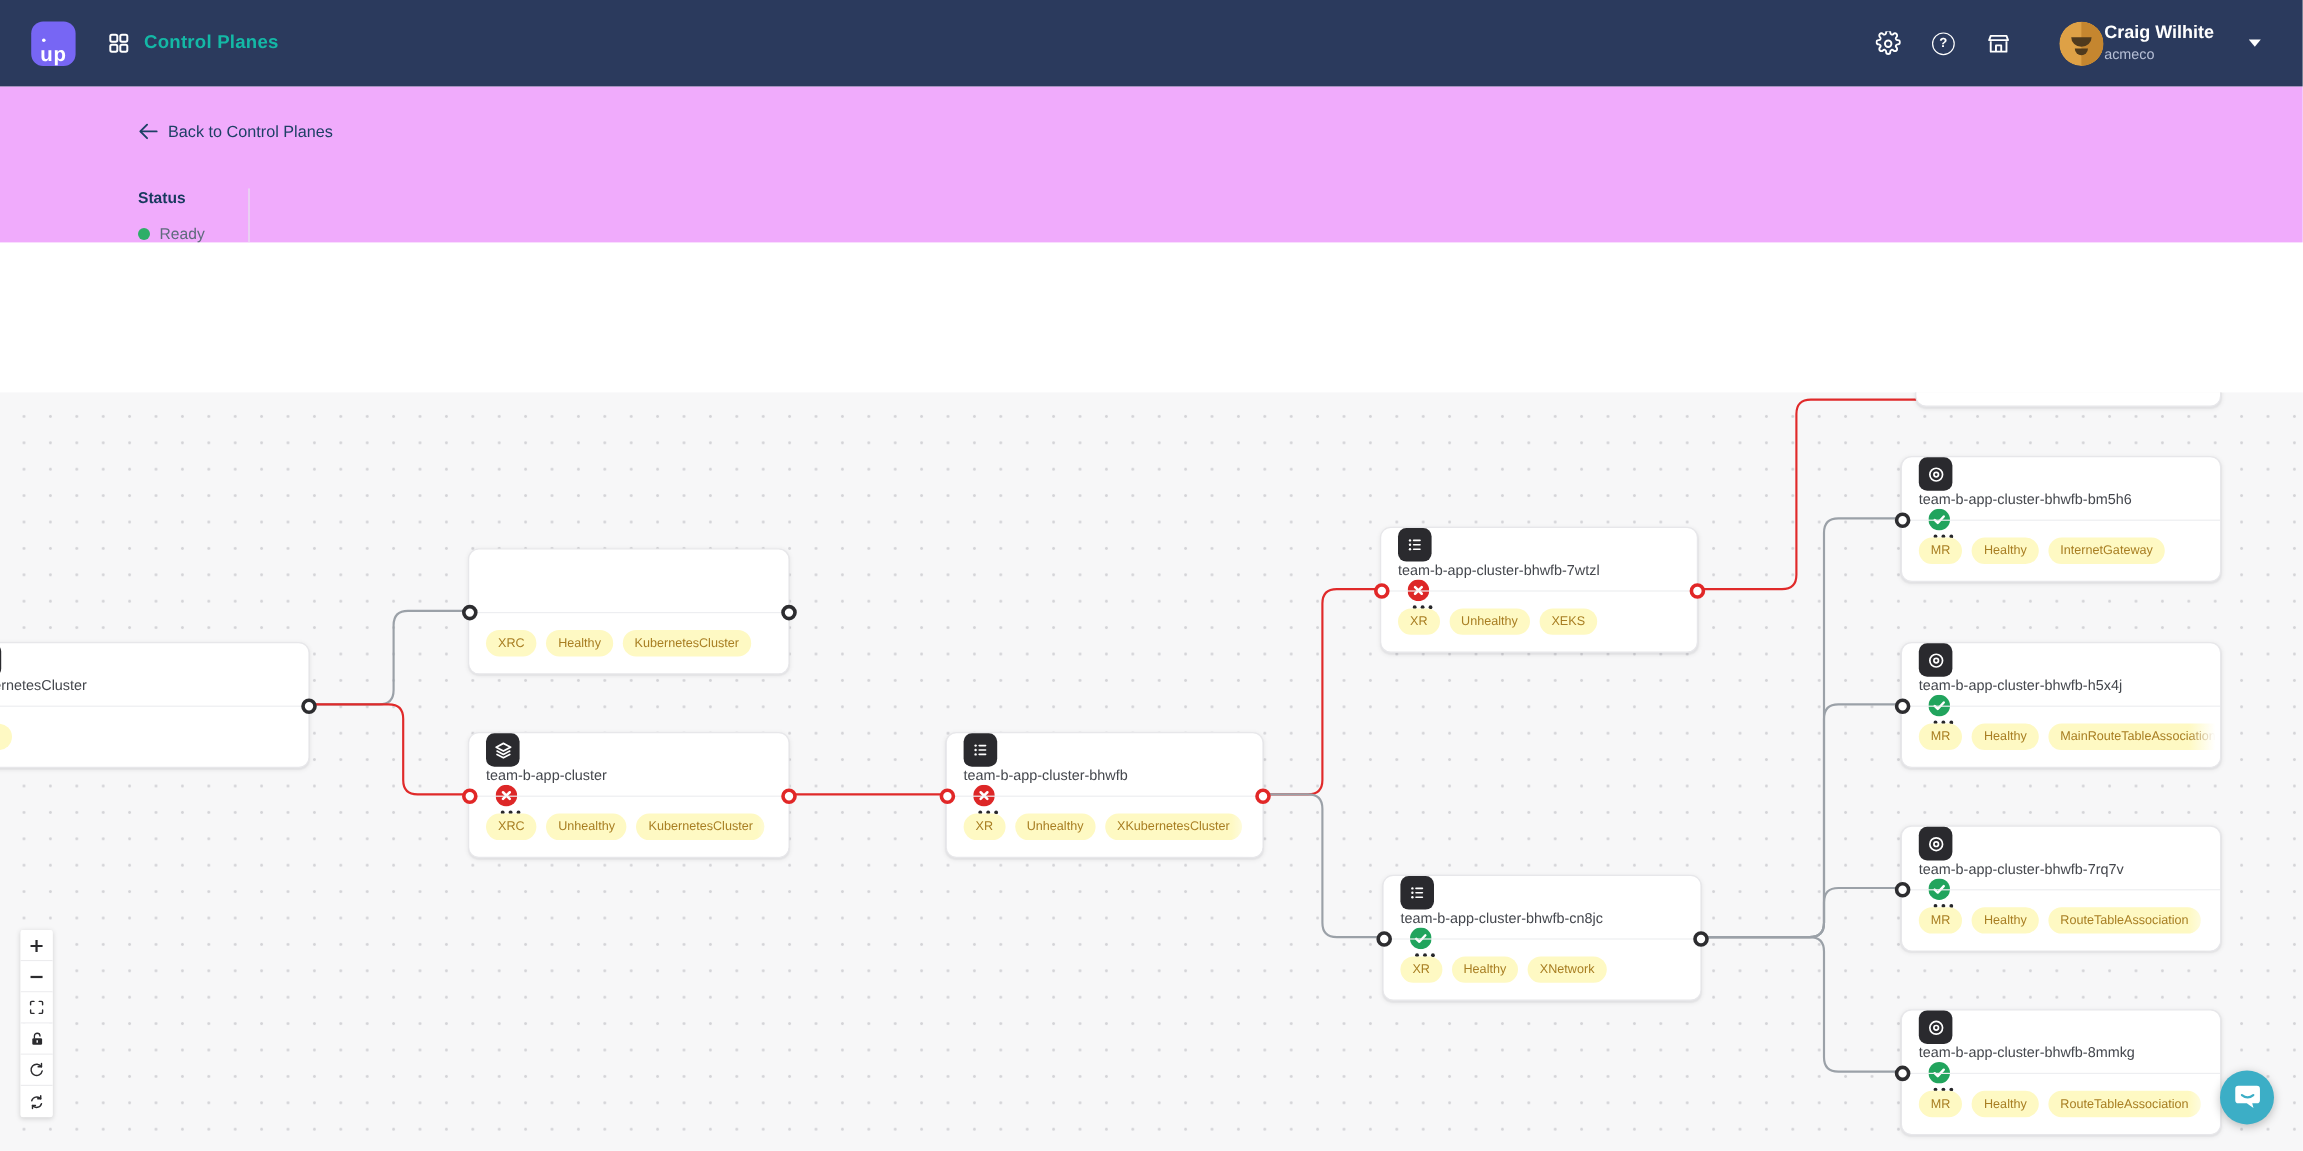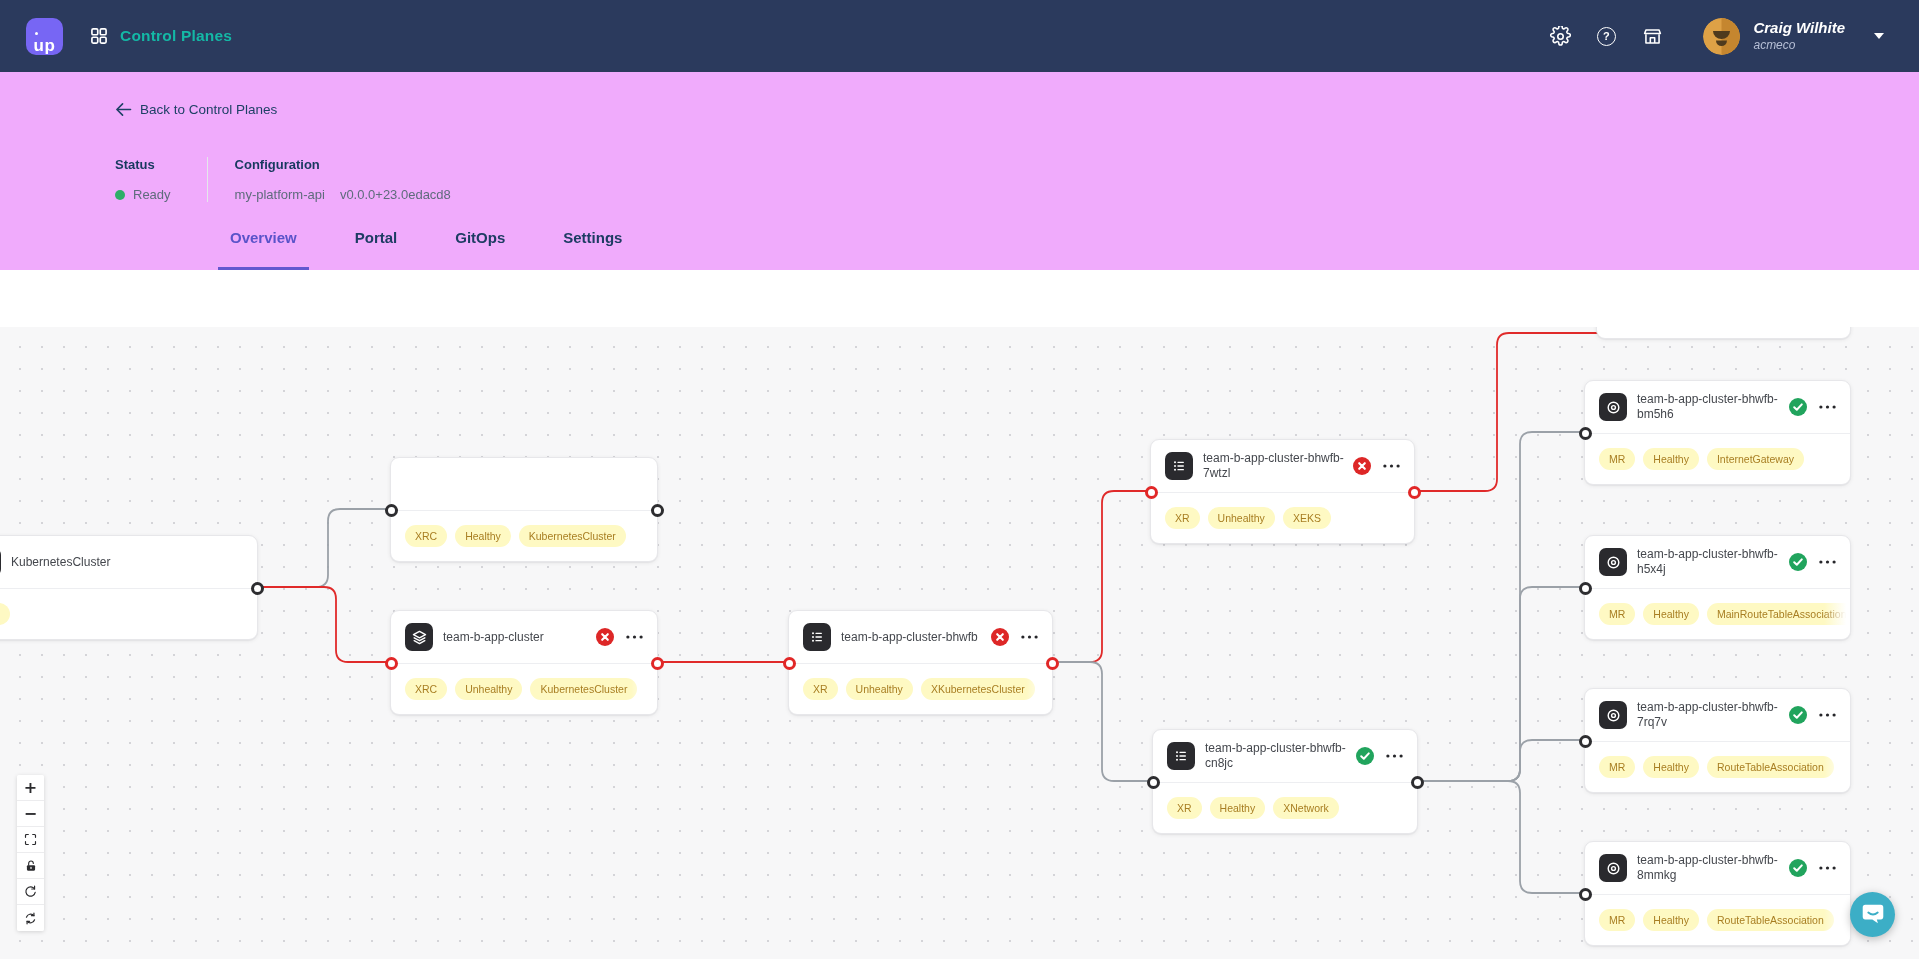--- a/index.html
+++ b/index.html
@@ -15,21 +15,21 @@
   .logo-txt::before { content:''; position:absolute; left:1px; top:-4px; width:3.5px; height:3.5px;
     border-radius:50%; background:#fff; }
   .grid-icon { margin-left:26px; margin-right:11px; display:flex; }
   .app-title { color:#14b8a6; font-weight:bold; font-size:15.5px; letter-spacing:.2px; }
   .topbar-right { margin-left:auto; display:flex; align-items:center; }
   .top-icon { color:#fff; display:flex; align-items:center; justify-content:center;
     width:22px; height:22px; margin-left:24px; cursor:pointer; }
   .help-circle { width:19px; height:19px; border:1.7px solid #fff; border-radius:50%;
     display:flex; align-items:center; justify-content:center; color:#fff; font-size:11px; font-weight:bold; }
   .avatar { width:37px; height:37px; border-radius:50%; overflow:hidden; margin-left:40px; flex:none; }
-  .user-block { margin-left:13px; line-height:1.1;font-style:italic; }
+  .user-block { line-height:1.1; }
   .user-name { color:#fff; font-weight:bold; font-size:15px; }
   .user-org { color:#B6BFD6; font-size:12px; margin-top:2px; }
   .chevron { margin-left:28px; display:flex; }
 
   
   .subhead { padding:30px 0 0 115px; background:#f0abfc; position:relative; z-index:9; }
   .back-link { display:flex; align-items:center; gap:8px; color:#1D4065; font-size:13.5px; cursor:pointer; width:max-content; }
   .page-title { margin-top:13px; font-size:26px; font-weight:bold; color:#17395E; letter-spacing:-.2px; }
   .meta { display:flex; margin-top:40px; }
   .meta-col .meta-label { font-size:13px; font-weight:bold; color:#17395E; }
@@ -50,21 +50,21 @@
     background-size:22px 22px; background-position:9px 9px; }
   .edges-layer { position:absolute; inset:0; z-index:1; pointer-events:none; }
   .edge { fill:none; stroke-width:1.8; stroke-linecap:round; }
   .edge.red { stroke:#E02A2A; }
   .edge.gray { stroke:#9BA1A8; }
   .nodes-layer { position:absolute; inset:0; z-index:2; }
 
   .node { position:absolute; height:105px; background:#fff; border:1px solid #E7E7EA; border-radius:9px;
     box-shadow:0 1px 4px rgba(20,20,25,.07), 0 1px 1px rgba(0,0,0,.04); }
   .partial-node { height:108px; }
-  .node-head { height:52px; display:flex; align-items:center; padding:0 12px 0 14px; }
+  .node-head { height:52px; display:flex; padding:0 12px 0 14px;flex-direction:column; }
   .node-icon { width:28px; height:28px; border-radius:7px; background:#2A2A2E; flex:none;
     display:flex; align-items:center; justify-content:center; margin-right:10px; }
   .node-title { flex:1; font-size:12px; line-height:15px; color:#44474D; overflow-wrap:break-word; min-width:0; }
   .node-status { flex:none; display:flex; margin-left:8px; }
   .node-menu { flex:none; margin-left:10px; display:flex; cursor:pointer; padding:3px 2px; }
   .node-divider { position:absolute; top:52px; left:0; right:0; height:1px; background:#EDEEF1; }
   .node-badges { position:absolute; top:53px; left:0; right:0; bottom:0; display:flex; align-items:center;
     gap:8px; padding-left:14px; overflow:hidden; white-space:nowrap; border-radius:0 0 9px 9px; }
   .badge { background:#fef9c3; color:#A87E22; font-size:10.5px; padding:5px 10px; border-radius:20px; flex:none; }
   .node-badges.truncate::after { content:''; position:absolute; right:0; top:0; bottom:0; width:26px;
@@ -151,35 +151,22 @@
 
   <div class="meta">
     <div class="meta-col">
       <div class="meta-label">Status</div>
       <div class="meta-row">
         <span class="green-dot"></span>
         <span>Ready</span>
       </div>
     </div>
     <div class="meta-divider"></div>
-    <div class="meta-col">
-      <div class="meta-label">Configuration</div>
-      <div class="meta-row cfg-vals">
-        <span>my-platform-api</span>
-        <span>v0.0.0+23.0edacd8</span>
-      </div>
-    </div>
   </div>
 
-  <nav class="tabs">
-      <div class="tab active">Overview</div>
-      <div class="tab">Portal</div>
-      <div class="tab">GitOps</div>
-      <div class="tab">Settings</div>
-    </nav>
 </section>
 
 <div class="canvas">
   <svg class="edges-layer" width="1919" height="632" viewBox="0 0 1919 632">
     <defs>
       <linearGradient id="gfade" x1="0" y1="0" x2="1" y2="0">
         <stop offset="0" stop-color="#8F959C"></stop>
         <stop offset="1" stop-color="#8F959C" stop-opacity="0"></stop>
       </linearGradient>
     </defs>

